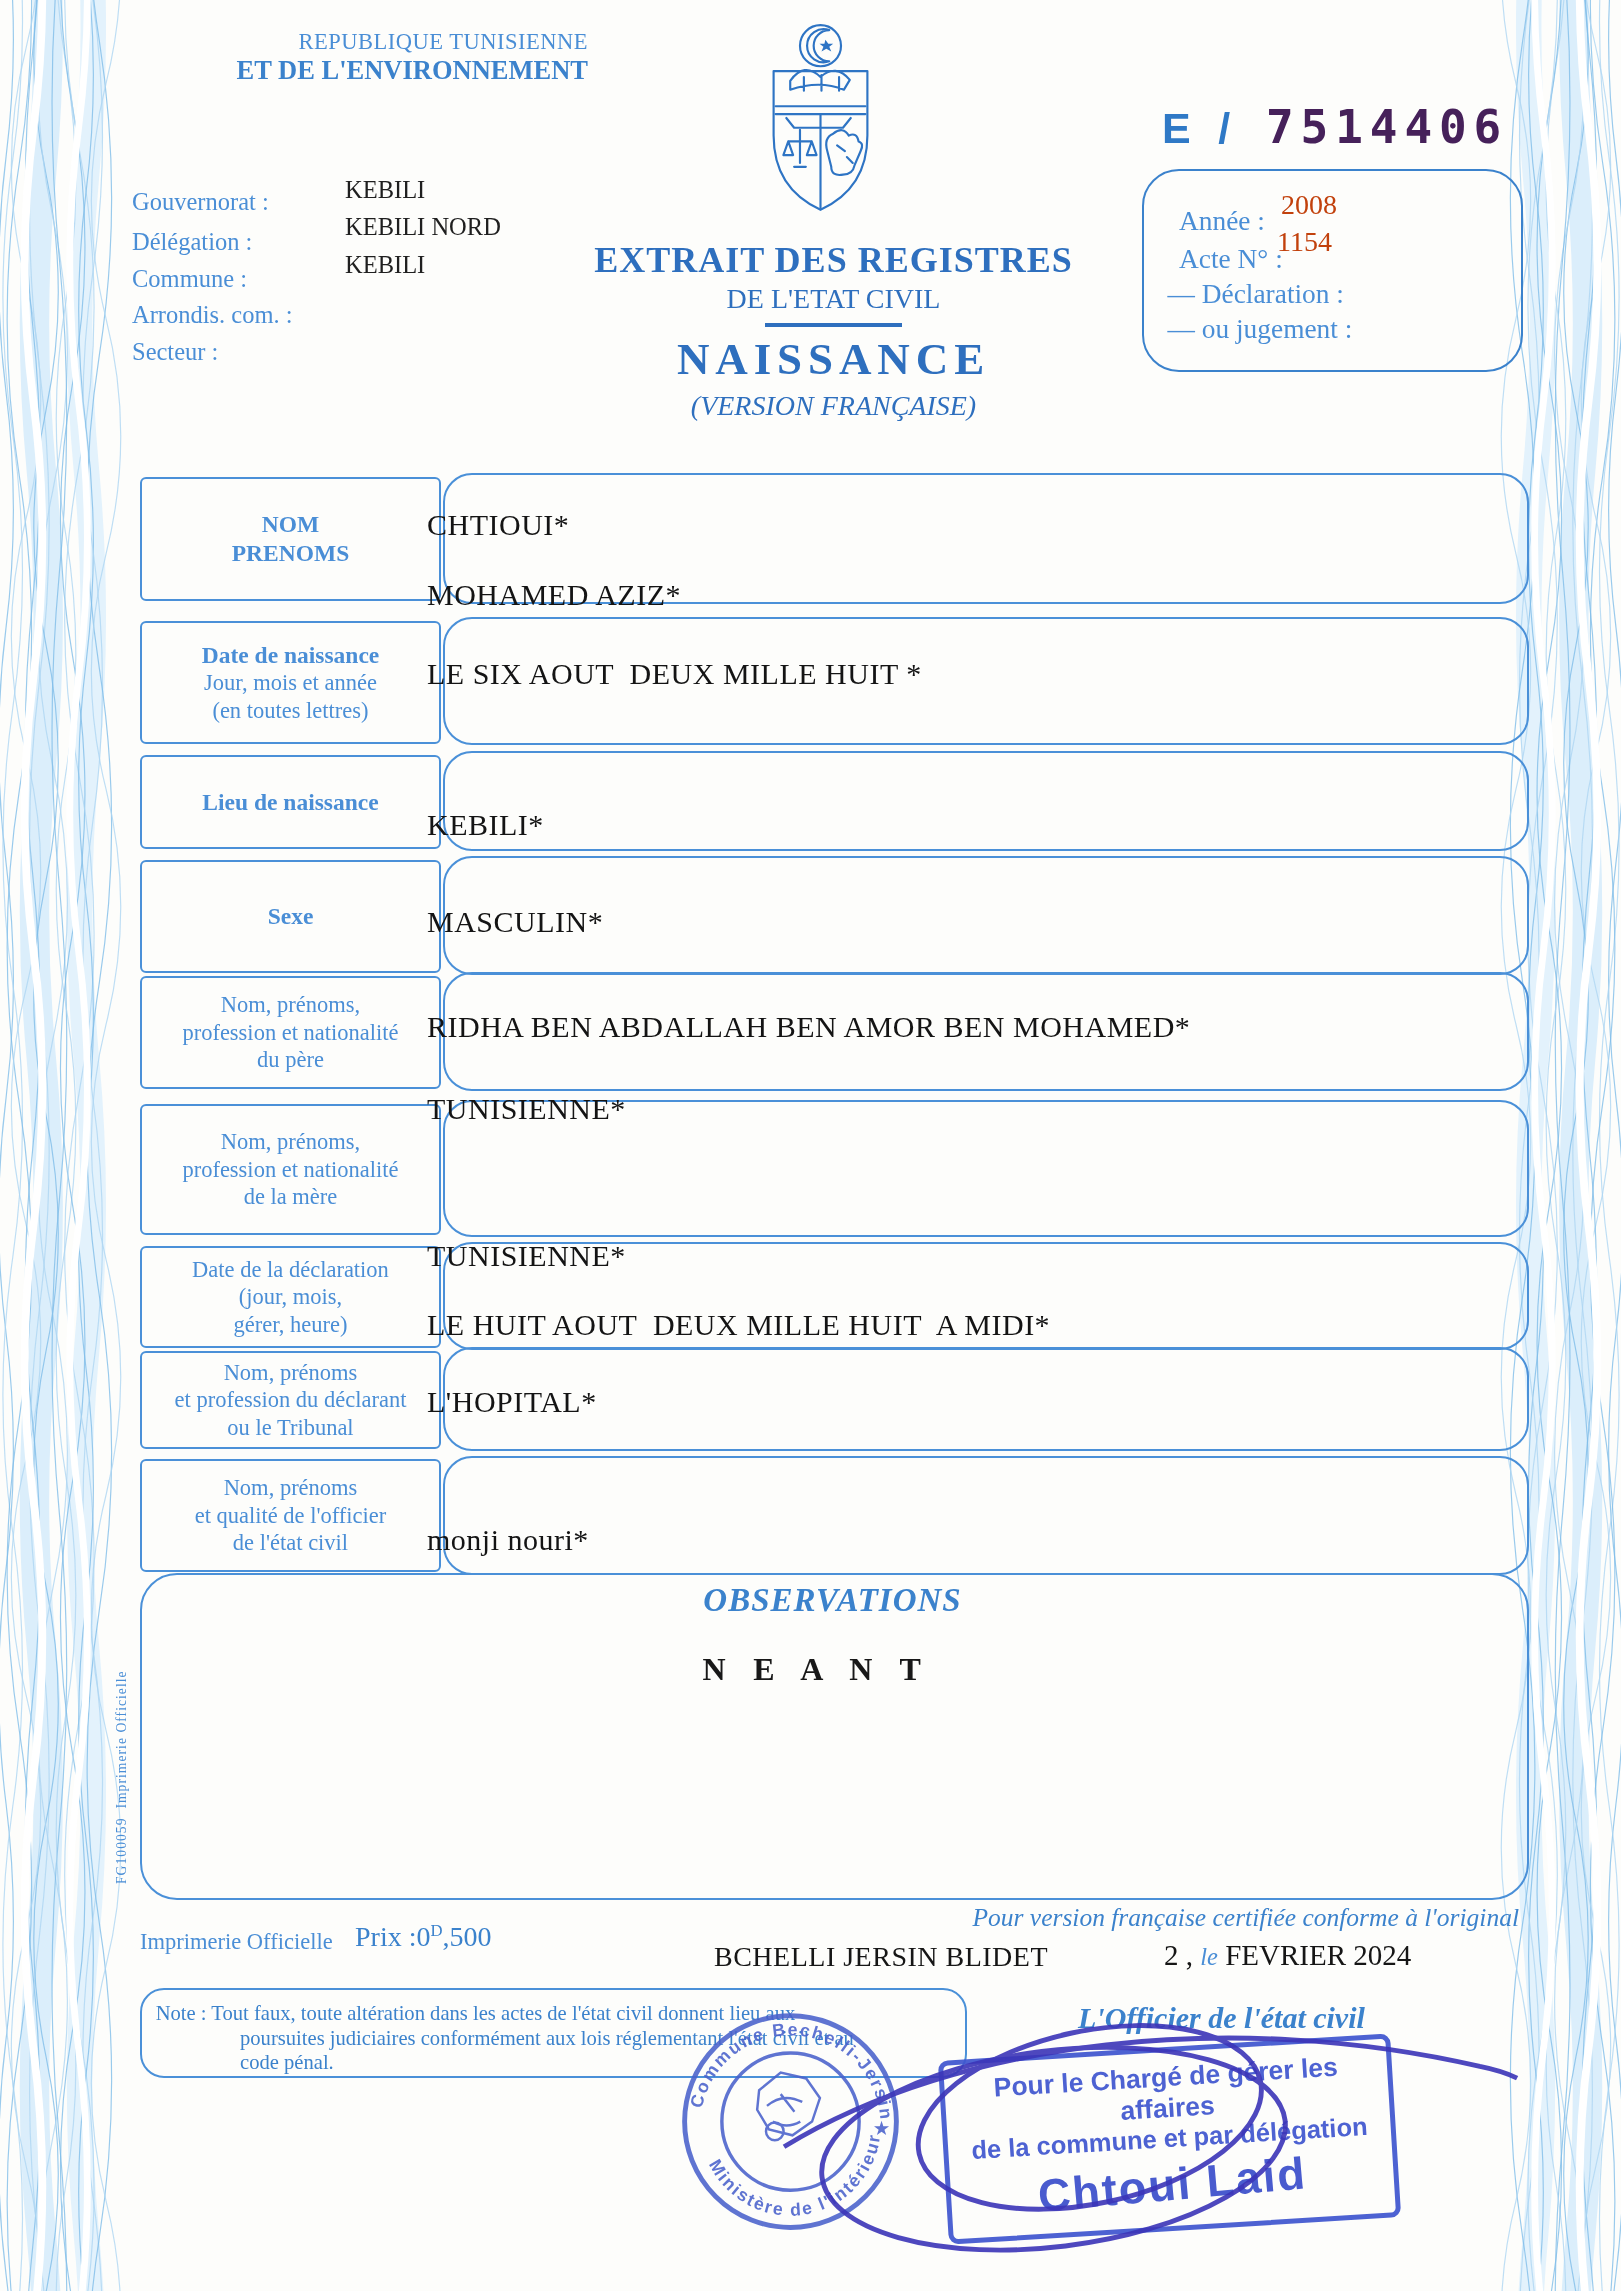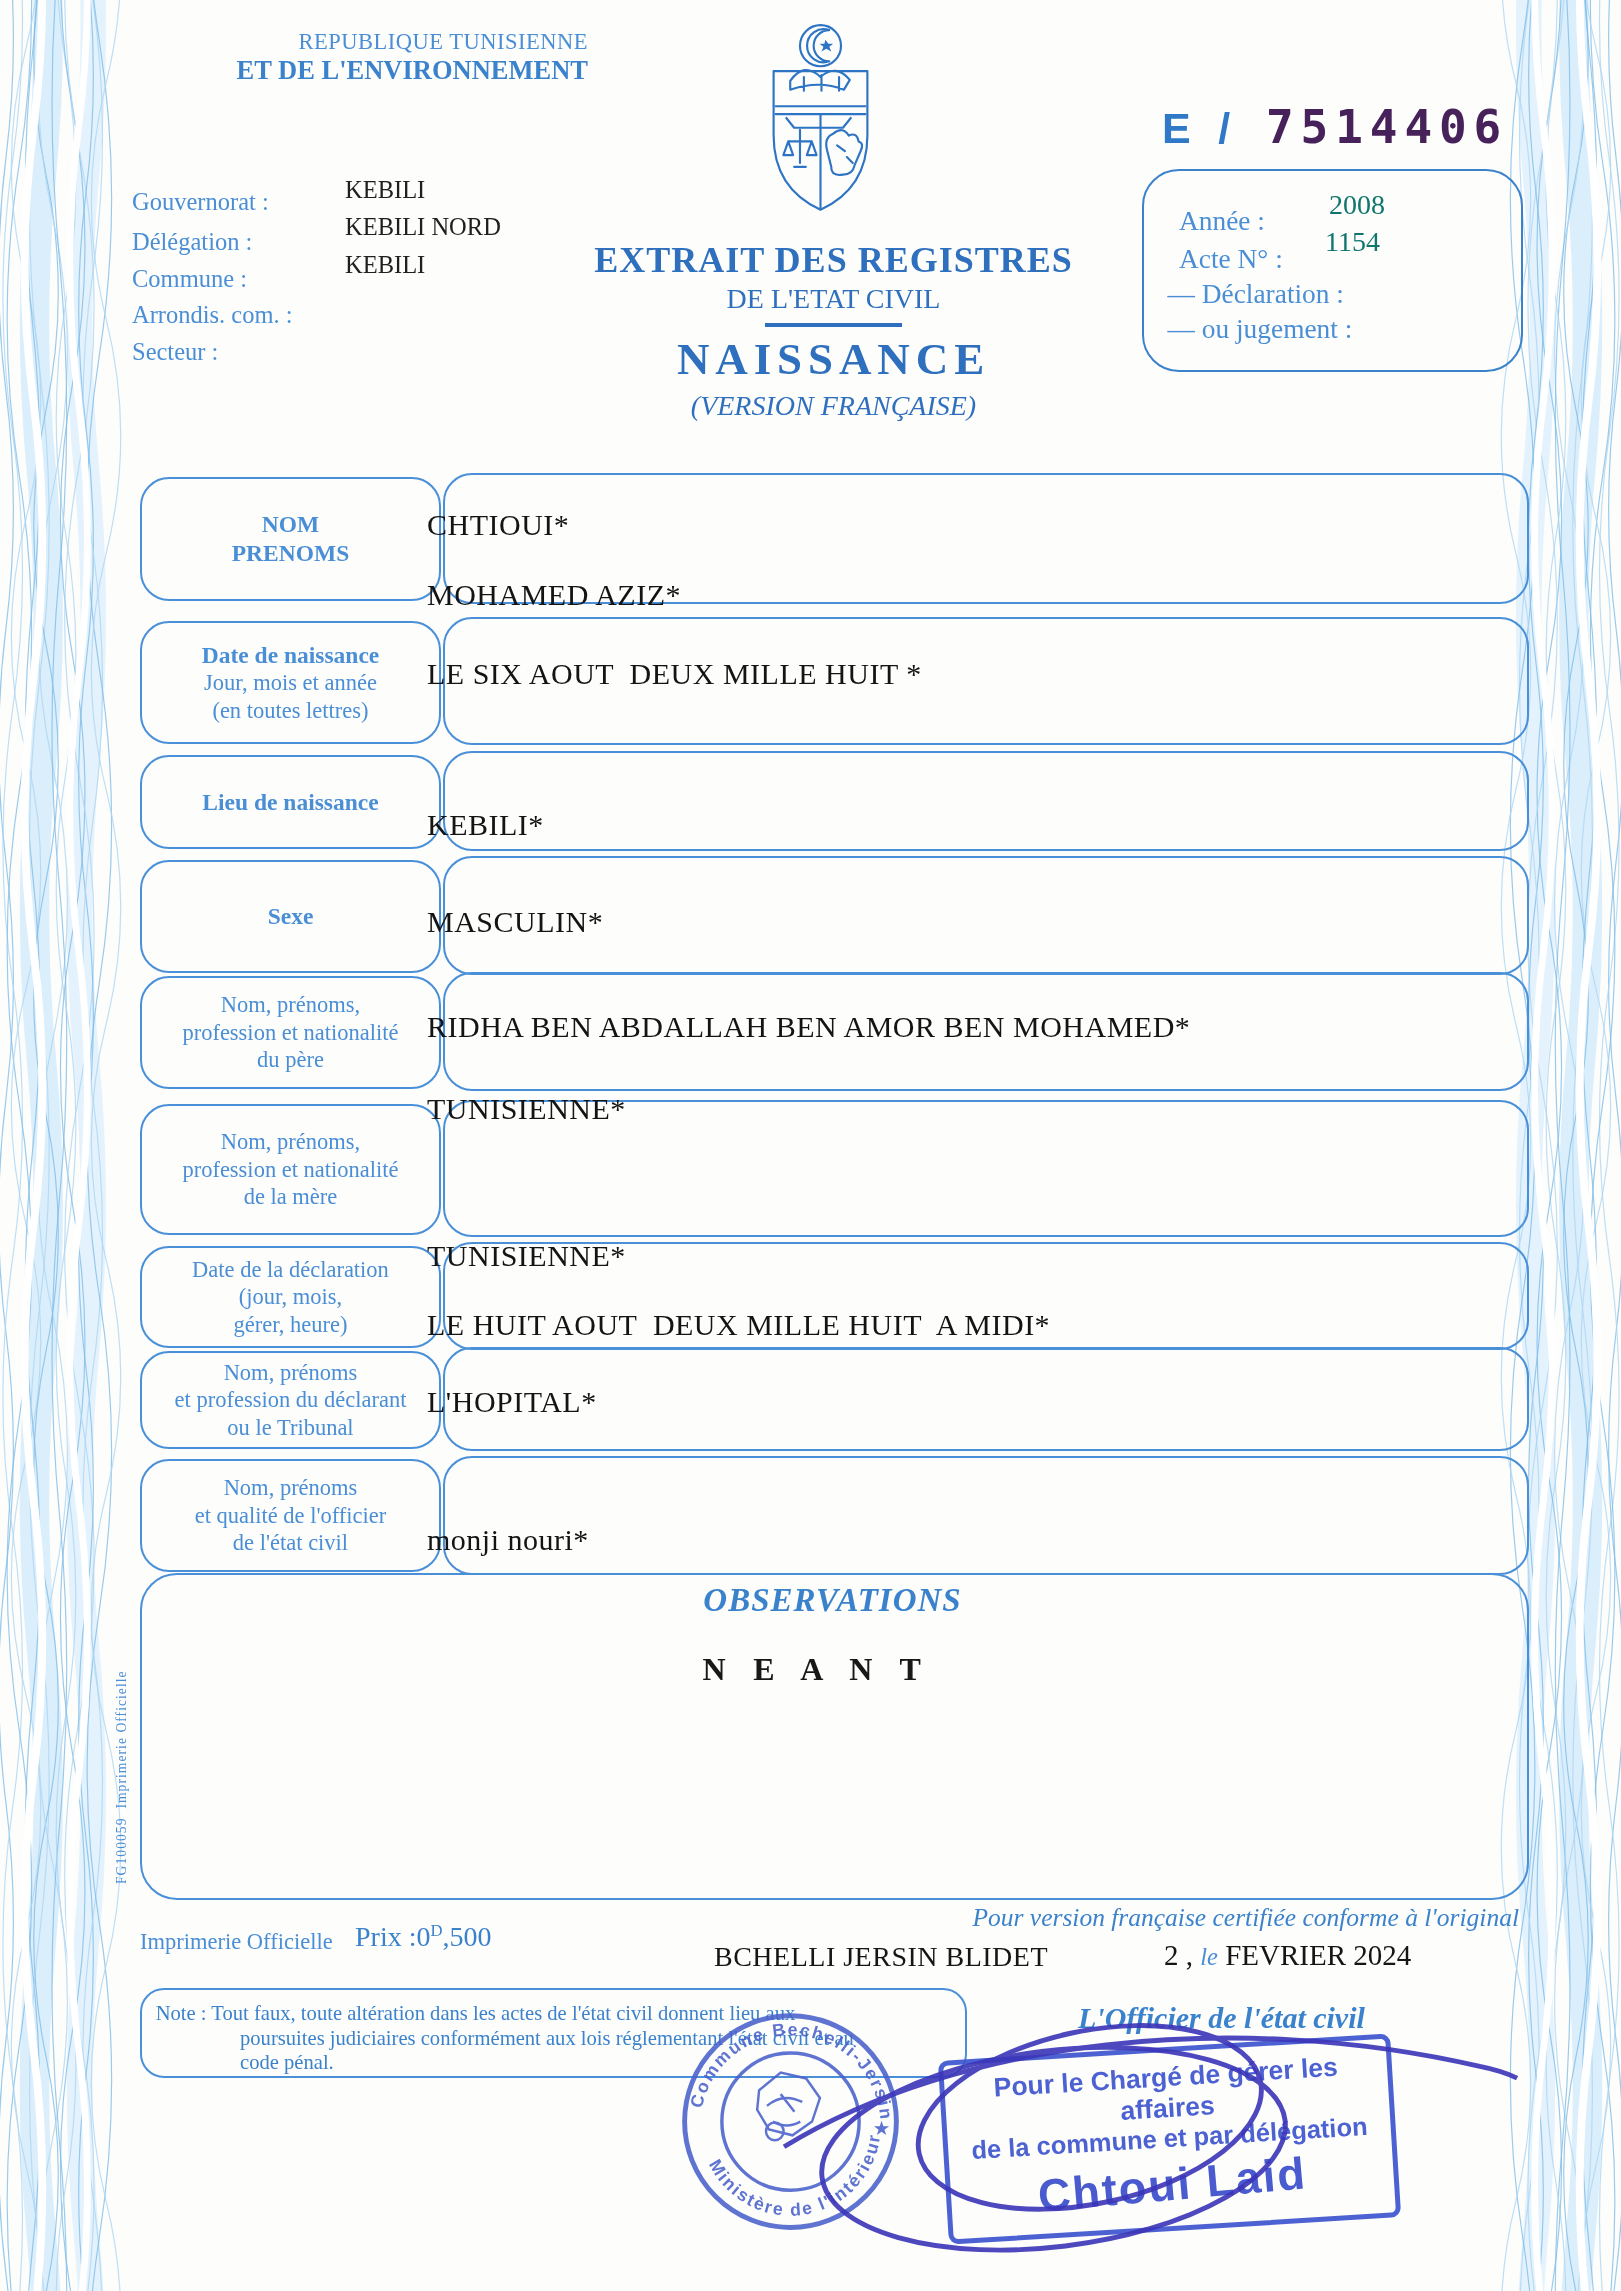--- a/index.html
+++ b/index.html
@@ -12,30 +12,30 @@
   .hdr-min{font-size:26.5px;font-weight:bold;color:#3b82cc;margin-top:5.9px;line-height:1.15;}
   .adminfield{position:absolute;font-size:24.5px;color:#4a8ed6;}
   .adminval{position:absolute;font-size:24.5px;color:#1f1f1f;}
   
   #serial-prefix{left:1162px;top:104px;font-family:"Liberation Sans",sans-serif;font-weight:bold;
      font-size:43px;color:#2f79c6;letter-spacing:7.8px;}
   #serial-number{left:1266px;top:100px;font-family:"DejaVu Sans Mono",monospace;font-weight:bold;
      font-size:46px;color:#46215a;letter-spacing:6.9px;}
   #acte-box{left:1142px;top:169px;width:377px;height:199px;border:2.9px solid #3b82cc;border-radius:37px;}
   .acte-lbl{position:absolute;font-size:27.4px;color:#4a8ed6;}
-  .acte-val{position:absolute;font-size:28px;color:#0f766e;margin-left:48px;}
+  .acte-val{position:absolute;font-size:28px;color:#c2410c;}
   
   #title-col{left:559px;top:239px;width:549px;text-align:center;}
   .t1{font-size:36px;font-weight:bold;color:#2e6fbe;letter-spacing:1px;}
   .t2{font-size:28px;color:#2e6fbe;margin-top:2px;}
   .t-rule{width:137px;height:3.9px;background:#2e6fbe;margin:7.8px auto 5.9px auto;}
   .t3{font-size:45px;font-weight:bold;color:#2e6fbe;letter-spacing:5.9px;}
   .t4{font-size:28px;font-style:italic;color:#2e6fbe;margin-top:5.9px;}
   
-  .lbl-box{position:absolute;left:140px;width:297px;border:2.9px solid #4a90d8;border-radius:29px;
+  .lbl-box{position:absolute;left:140px;width:297px;border:2.9px solid #4a90d8;border-radius:6px;
      display:flex;flex-direction:column;justify-content:center;text-align:center;
      color:#4a8ed6;font-size:22.5px;line-height:1.22;background:transparent;}
   .val-box{position:absolute;left:443px;width:1082px;border:2.9px solid #4a90d8;border-radius:29px;}
   .lbl-b{font-weight:bold;font-size:23.5px;}
   .typed{position:absolute;left:427px;font-size:30px;color:#141414;white-space:pre;letter-spacing:0.5px;}
   
   #obs-box{left:140px;top:1573px;width:1385px;height:323px;border:2.9px solid #4a90d8;border-radius:37px;}
   #obs-title{left:140px;top:1582px;width:1385px;text-align:center;font-size:33px;font-weight:bold;
      font-style:italic;color:#3b82cc;letter-spacing:1px;}
   #obs-value{left:140px;top:1651px;width:1353px;text-align:center;font-size:32px;font-weight:bold;

